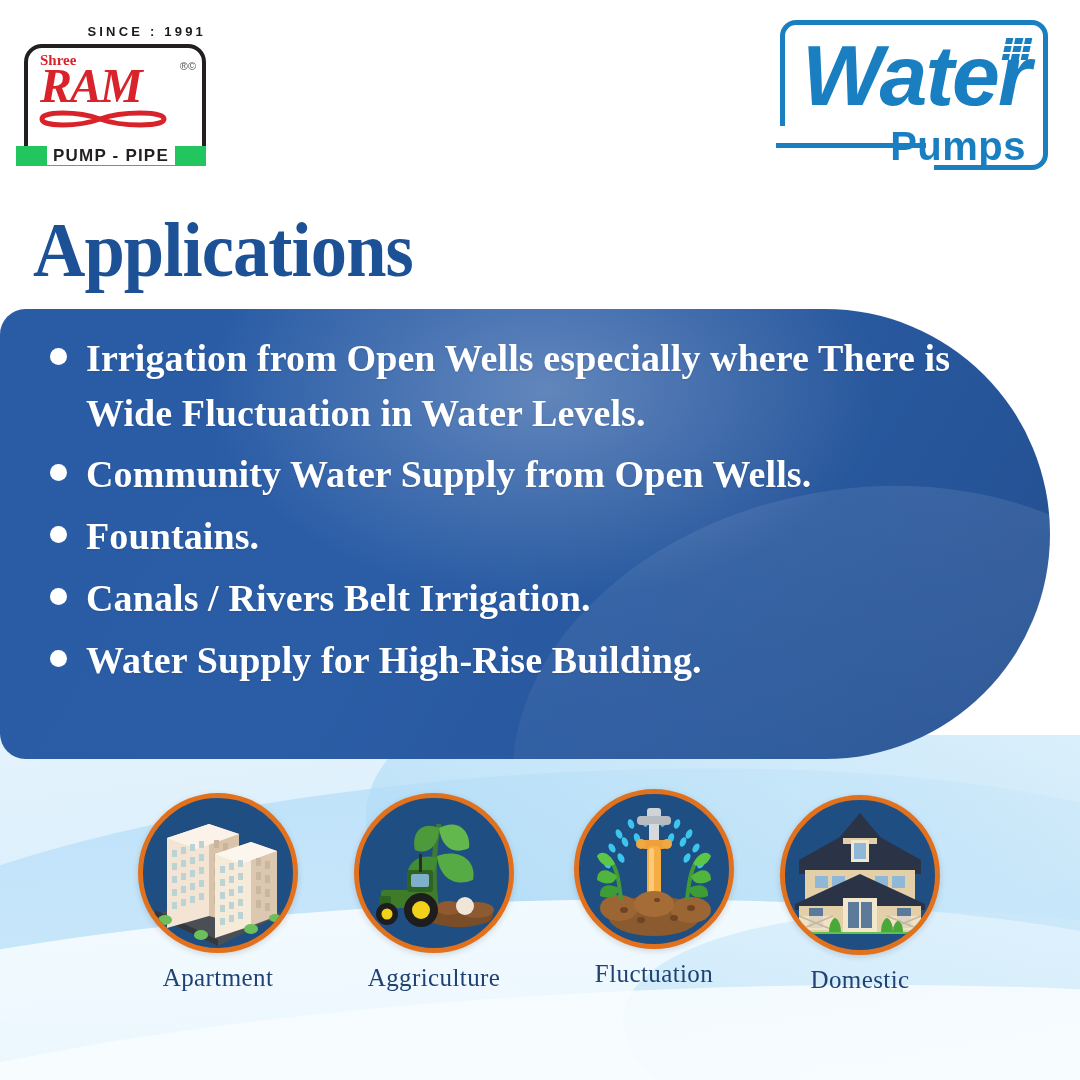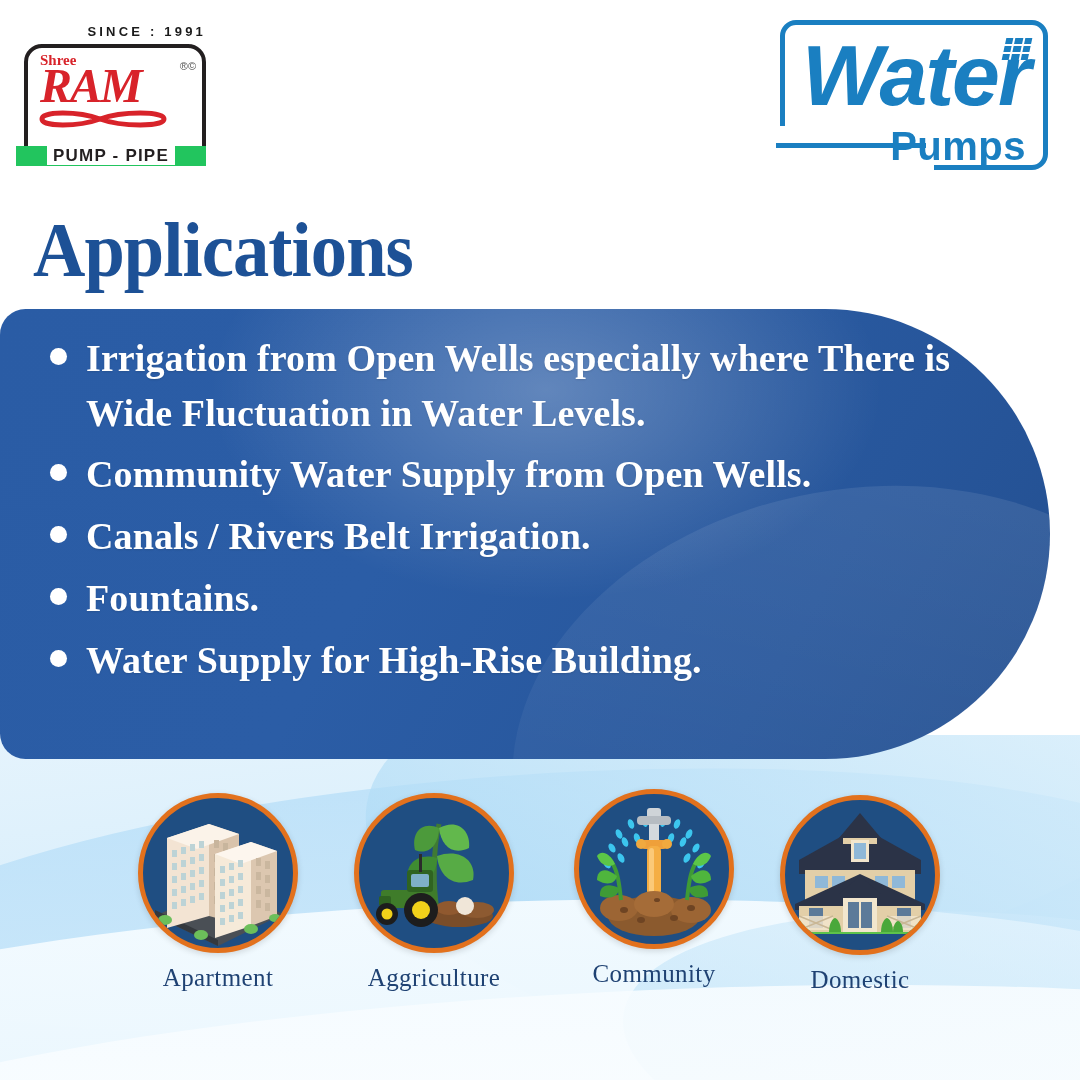--- a/index.html
+++ b/index.html
@@ -343,25 +343,25 @@
       <li class="bullet-item">
         <span class="bullet-dot"></span>
         <span class="bullet-text">Irrigation from Open Wells especially where There is Wide Fluctuation in Water Levels.</span>
       </li>
       <li class="bullet-item">
         <span class="bullet-dot"></span>
         <span class="bullet-text">Community Water Supply from Open Wells.</span>
       </li>
       <li class="bullet-item">
         <span class="bullet-dot"></span>
-        <span class="bullet-text">Canals / Rivers Belt Irrigation.</span>
+        <span class="bullet-text"> Fountains.</span>
       </li>
       <li class="bullet-item">
         <span class="bullet-dot"></span>
-        <span class="bullet-text"> Fountains.</span>
+        <span class="bullet-text">Canals / Rivers Belt Irrigation.</span>
       </li>
       <li class="bullet-item">
         <span class="bullet-dot"></span>
         <span class="bullet-text">Water Supply for High-Rise Building.</span>
       </li>
     </ul>
   </div>
 
   <div class="icon-row">
 
@@ -523,21 +523,21 @@
           <path d="M42 106 C40 86, 38 74, 30 64" stroke="#3f9b35" stroke-width="4" fill="none"></path>
           <path d="M38 82 C26 72, 18 76, 18 86 C28 92, 36 90, 38 82 Z" fill="#4fb53d"></path>
           <path d="M40 94 C28 88, 20 92, 21 102 C32 106, 40 102, 40 94 Z" fill="#3f9b35"></path>
           <path d="M36 70 C30 58, 22 56, 18 62 C22 72, 30 74, 36 70 Z" fill="#5cc648"></path>
           <path d="M108 106 C110 86, 112 74, 120 64" stroke="#3f9b35" stroke-width="4" fill="none"></path>
           <path d="M112 82 C124 72, 132 76, 132 86 C122 92, 114 90, 112 82 Z" fill="#4fb53d"></path>
           <path d="M110 94 C122 88, 130 92, 129 102 C118 106, 110 102, 110 94 Z" fill="#3f9b35"></path>
           <path d="M114 70 C120 58, 128 56, 132 62 C128 72, 120 74, 114 70 Z" fill="#5cc648"></path>
         </svg>
       </div>
-      <div class="icon-caption">Community</div>
+      <div class="icon-caption">Fluctuation</div>
     </div>
 
     <div class="icon-cell" style="left:772px; top:2px;">
       <div class="icon-circle">
         <svg viewBox="0 0 150 150" width="150" height="150">
           <rect x="10" y="118" width="130" height="16" fill="#5ec24a"></rect>
           <polygon points="14,60 75,26 136,60 136,74 14,74" fill="#2b3347"></polygon>
           <rect x="20" y="70" width="110" height="30" fill="#e3cfa8"></rect>
           <g fill="#8fb8d8">
             <rect x="30" y="76" width="13" height="12"></rect>

